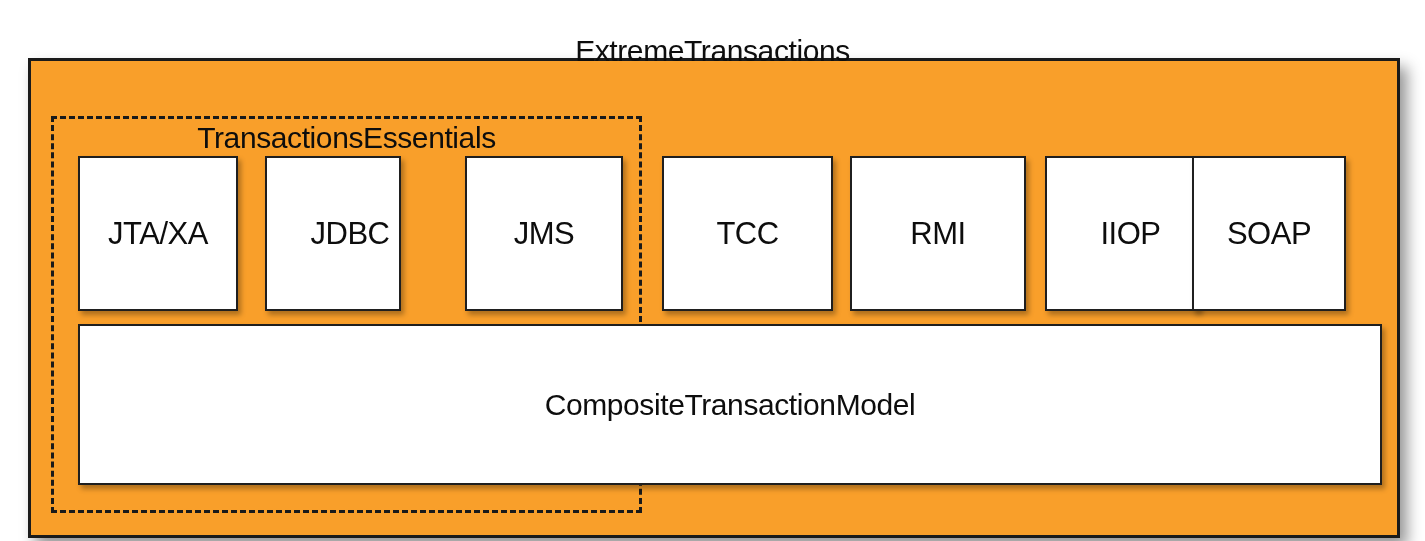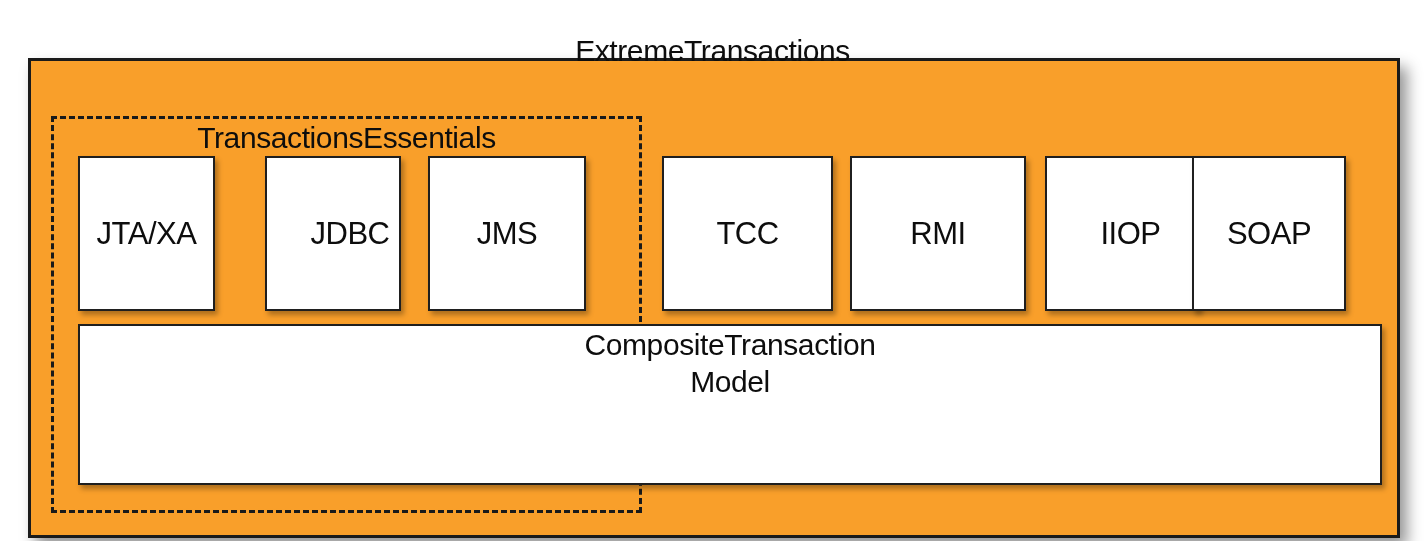--- a/index.html
+++ b/index.html
@@ -99,23 +99,23 @@
     position: absolute;
     left: 78px;
     top: 296px;
     width: 1304px;
     height: 161px;
     background: #ffffff;
     border: 2.5px solid #1f1f1f;
     box-sizing: border-box;
     box-shadow: 3px 4px 5px rgba(0,0,0,0.30);
     display: flex;
-    flex-direction: column;
+    flex-direction: row;
     align-items: center;
-    justify-content: flex-start;
+    justify-content: center;
   }
   .model-box .model-line {
     font-size: 30px;
     line-height: 37px;
     color: #0d0d0d;
     letter-spacing: -0.4px;
     white-space: nowrap;
     text-align: center;
   }
 </style>
@@ -125,29 +125,29 @@
 <div id="canvas">
 
   <div class="outer-box"></div>
 
   <div class="outer-title">ExtremeTransactions</div>
 
   <div class="dashed-group"></div>
 
   <div class="dashed-title">TransactionsEssentials</div>
 
-  <div class="comp-box" style="left:78px;  width:137px;">
+  <div class="comp-box" style="left:78px;  width:160px;">
     <span class="comp-label">JTA/XA</span>
   </div>
 
   <div class="comp-box" style="left:265px; width:136px;padding-left:34px;">
     <span class="comp-label">JDBC</span>
   </div>
 
-  <div class="comp-box" style="left:428px; width:158px;">
+  <div class="comp-box" style="left:465px; width:158px;">
     <span class="comp-label">JMS</span>
   </div>
 
   <div class="comp-box" style="left:662px; width:171px;">
     <span class="comp-label">TCC</span>
   </div>
 
   <div class="comp-box" style="left:850px; width:176px;">
     <span class="comp-label">RMI</span>
   </div>

